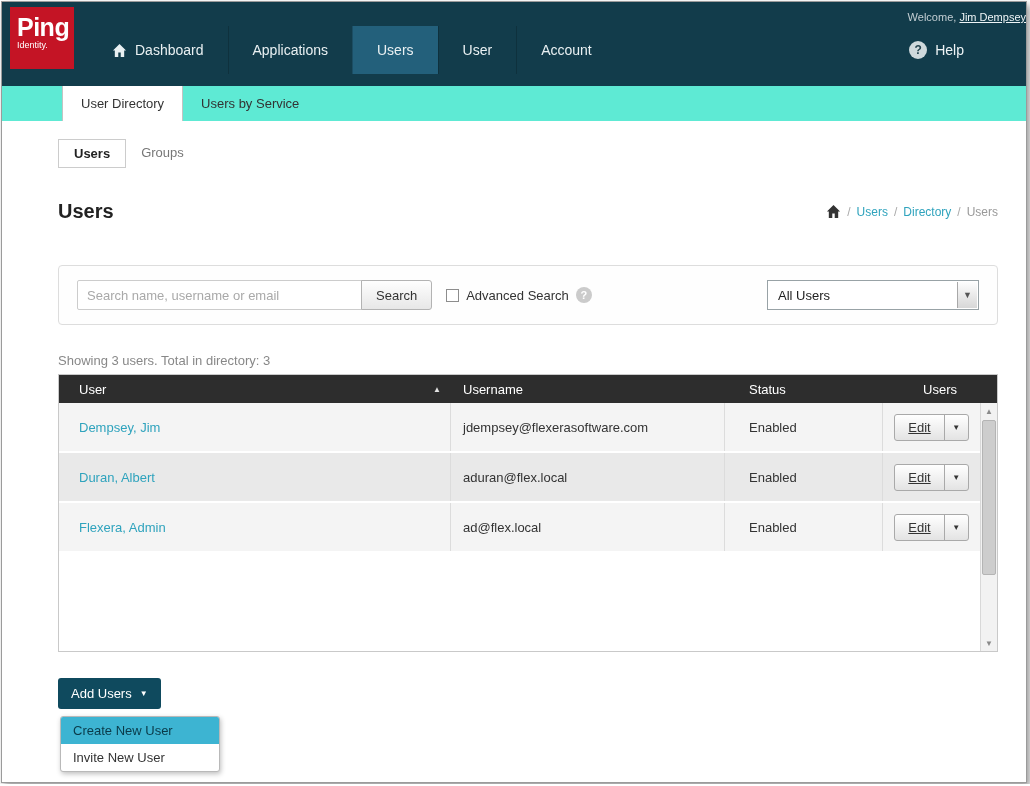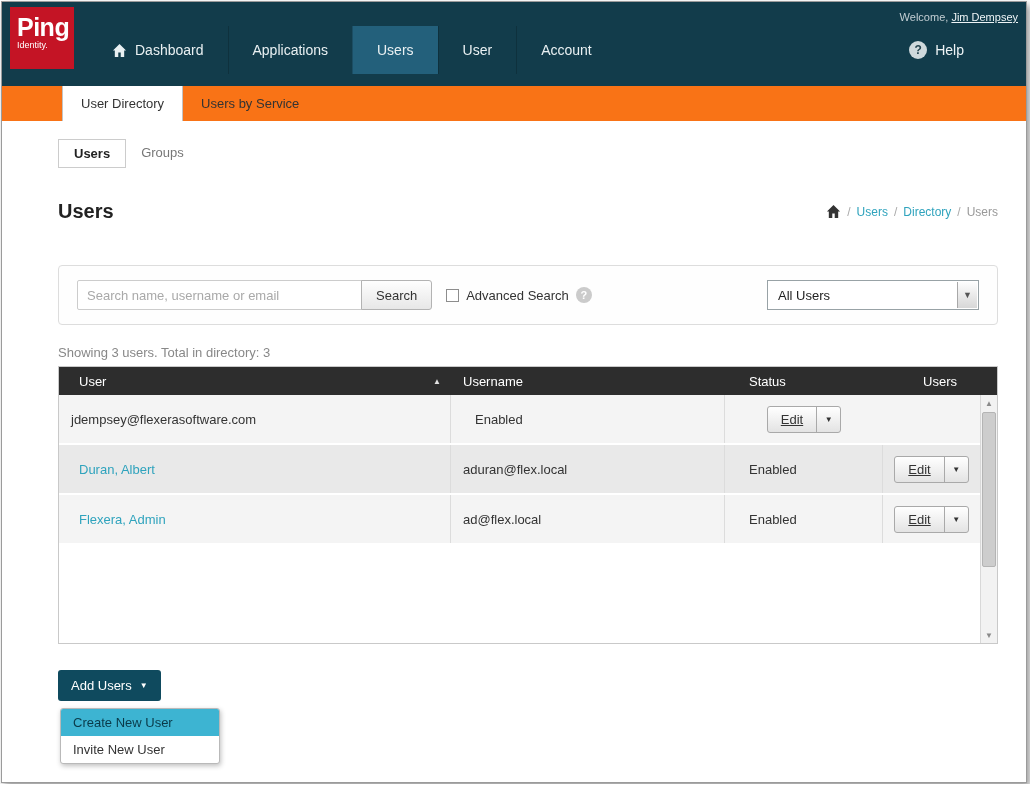--- a/index.html
+++ b/index.html
@@ -12,38 +12,38 @@
   }
 
   
   .topbar { position:relative; height:84px; background:#123c4b; }
   .logo {
     position:absolute; left:8px; top:5px; width:64px; height:62px;
     background:#c41425; color:#fff; padding:7px 7px 0 7px; cursor:pointer;
   }
   .logo-title { font-size:25px; font-weight:bold; line-height:26px; letter-spacing:-.5px; }
   .logo-sub { font-size:9px; line-height:10px; }
-  .welcome { position:absolute; top:9px; right:8px; font-size:11px; color:#c3ced3; }
+  .welcome { position:absolute; top:9px; right:0; font-size:11px; color:#c3ced3; }
   .welcome a { color:#eef4f6; text-decoration:underline; cursor:pointer; }
   .mainnav { position:absolute; left:0; right:0; bottom:12px; height:48px; display:flex; padding-left:86px; }
   .nav-item {
     display:flex; align-items:center; gap:8px; padding:0 24px;
     color:#e9f0f2; font-size:14px; cursor:pointer; border-left:1px solid rgba(0,0,0,.18);
   }
   .nav-item:first-child { border-left:none; }
   .nav-item.active { background:#23607b; }
   .nav-help { margin-left:auto; margin-right:62px; display:flex; align-items:center; gap:8px; color:#eef4f6; font-size:14px; cursor:pointer; }
   .q-circle {
     width:18px; height:18px; border-radius:50%; background:#cfd9dc; color:#24434e;
     display:flex; align-items:center; justify-content:center; font-size:12px; font-weight:bold;
   }
   .house { width:15px; height:15px; fill:currentColor; }
 
   
-  .subnav { height:35px; background:#f97316; display:flex; padding-left:60px; }
+  .subnav { height:35px; background:#5eead4; display:flex; padding-left:60px; }
   .subnav-tab { display:flex; align-items:center; padding:0 18px; font-size:13px; color:#333; cursor:pointer; }
   .subnav-tab.active { background:#fff; border-left:1px solid #c3c3c3; border-right:1px solid #c3c3c3; }
 
   
   .content { padding:18px 28px 0 56px; }
   .ctabs { display:flex; }
   .ctab { padding:6px 15px; font-size:13px; color:#777; cursor:pointer; }
   .ctab.active { border:1px solid #ccc; background:#fff; color:#222; font-weight:bold; }
 
   .page-head { display:flex; justify-content:space-between; align-items:center; margin-top:32px; }
@@ -82,21 +82,21 @@
     position:relative; display:flex; align-items:center; padding-left:10px;
     font-size:13px; color:#222; cursor:pointer;
   }
   .filter-arrow {
     position:absolute; right:1px; top:1px; width:20px; height:26px;
     background:linear-gradient(#fdfdfd,#d7d7d7); border-left:1px solid #a8a8a8;
     display:flex; align-items:center; justify-content:center; font-size:9px; color:#555;
   }
 
   
-  .summary { margin:20px 0 6px; font-size:13px; color:#888; }
+  .summary { margin:28px 0 6px; font-size:13px; color:#888; }
   .table { border:1px solid #c9c9c9; height:278px; position:relative; background:#fff;text-align:center; }
   .t-head {
     display:grid; grid-template-columns:392px 274px 158px 1fr;
     background:#2d2d2d; color:#fff; height:28px; font-size:13px;
   }
   .th { display:flex; align-items:center; padding-left:20px; cursor:pointer; }
   .th.user { padding-left:20px; }
   .th.username { padding-left:12px; }
   .th.status { padding-left:24px; }
   .th.action { justify-content:center; padding-left:0; cursor:default; }
@@ -243,20 +243,23 @@
         <div class="th status">
           <span>Status</span>
         </div>
         <div class="th action">
           <span>Users</span>
         </div>
       </div>
 
       <div class="t-rows">
         <div class="t-row">
+          <div class="td user">
+              <a>Dempsey, Jim</a>
+            </div>
           <div class="td username">jdempsey@flexerasoftware.com</div>
           <div class="td status">Enabled</div>
           <div class="td action">
             <span class="edit-btn">
               <span class="edit-main">Edit</span>
               <span class="edit-caret">▼</span>
             </span>
           </div>
         </div>
         <div class="t-row">

